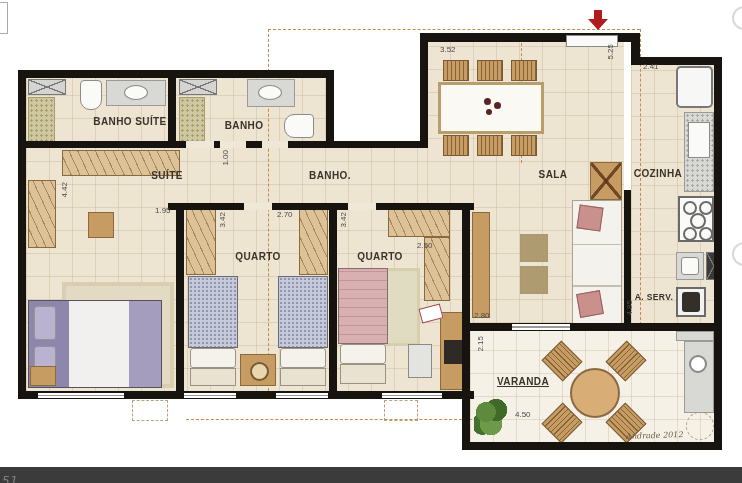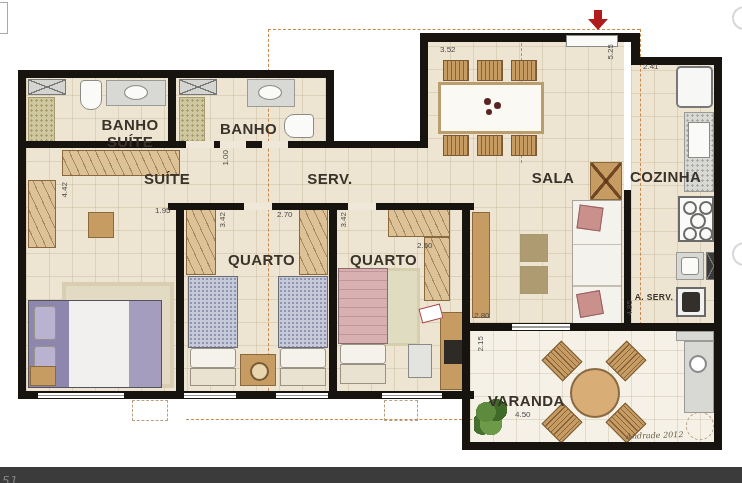--- a/index.html
+++ b/index.html
@@ -5,21 +5,21 @@
   html,body{margin:0;padding:0;background:#fff;}
   #page{position:relative;width:742px;height:483px;background:#ffffff;overflow:hidden;
         font-family:"Liberation Sans",sans-serif;}
   .abs{position:absolute;}
   .wall{position:absolute;background:#17130e;z-index:6;}
   .floor{position:absolute;background-color:#ede4d1;z-index:1;
     background-image:
       repeating-linear-gradient(0deg, rgba(160,140,100,.22) 0 1px, transparent 1px 23px),
       repeating-linear-gradient(90deg, rgba(160,140,100,.22) 0 1px, transparent 1px 23px);}
   .floor.light{background-color:#f5f1e6;}
-  .room-label{position:absolute;z-index:9;font-weight:bold;font-size:15px;color:#3a332b;
+  .room-label{position:absolute;z-index:9;font-weight:bold;font-size:10px;color:#3a332b;
       letter-spacing:.4px;text-align:center;line-height:1.15;}
   .dim{position:absolute;z-index:9;font-size:8px;color:#4c4c4c;white-space:nowrap;}
   .dim.v{writing-mode:vertical-rl;transform:rotate(180deg);}
   .dash-v{position:absolute;z-index:3;border-left:1px dashed #c8884a;width:0;}
   .dash-h{position:absolute;z-index:3;border-top:1px dashed #c8884a;height:0;}
   .dash-box{position:absolute;z-index:3;border:1px dashed #b9a183;background:transparent;}
   .wood{position:absolute;z-index:4;background:#c69c63;border:1px solid #8a6a3c;box-sizing:border-box;}
   .closet{position:absolute;z-index:4;background-color:#dcc296;border:1px solid #8a6a3c;box-sizing:border-box;
     background-image:repeating-linear-gradient(65deg, transparent 0 7px, rgba(110,80,40,.5) 7px 8px);}
   .counter{position:absolute;z-index:4;background:#d8d8d4;border:1px solid #9a9a96;box-sizing:border-box;}
@@ -126,21 +126,21 @@
   <div class="abs" style="left:62px;top:282px;width:112px;height:106px;background:#e3dac4;border:4px solid #d9cdb2;box-sizing:border-box;z-index:4;"></div>
   <div class="abs" style="left:28px;top:300px;width:134px;height:88px;border:1px solid #55505e;box-sizing:border-box;z-index:5;
               background:linear-gradient(90deg, #8d86ad 0 30%, #f2f0ef 30% 76%, #a49dbd 76% 100%);"></div>
   <div class="pillow" style="left:34px;top:306px;width:22px;height:34px;background:#b9b2d0;"></div>
   <div class="pillow" style="left:34px;top:346px;width:22px;height:34px;background:#b9b2d0;"></div>
   <div class="wood" style="left:30px;top:366px;width:26px;height:20px;z-index:6;"></div>
   <div class="room-label" style="left:142px;top:170px;width:50px;">SUÍTE</div>
   <div class="dim v" style="left:60px;top:182px;">4.42</div>
   <div class="dim" style="left:155px;top:206px;">1.95</div>
 
-  <div class="room-label" style="left:300px;top:170px;width:60px;">SERV.</div>
+  <div class="room-label" style="left:300px;top:170px;width:60px;">BANHO.</div>
   <div class="dim v" style="left:221px;top:150px;">1.00</div>
 
   <div class="closet" style="left:186px;top:209px;width:30px;height:66px;"></div>
   <div class="closet" style="left:299px;top:209px;width:29px;height:66px;"></div>
   <div class="mattress" style="left:188px;top:276px;width:50px;height:72px;"></div>
   <div class="pillow" style="left:190px;top:348px;width:46px;height:20px;"></div>
   <div class="bedbase" style="left:190px;top:368px;width:46px;height:18px;"></div>
   <div class="mattress" style="left:278px;top:276px;width:50px;height:72px;"></div>
   <div class="pillow" style="left:280px;top:348px;width:46px;height:20px;"></div>
   <div class="bedbase" style="left:280px;top:368px;width:46px;height:18px;"></div>
@@ -215,21 +215,21 @@
   <div class="chair-slat" style="left:612px;top:346px;width:28px;height:30px;transform:rotate(45deg);"></div>
   <div class="chair-slat" style="left:548px;top:408px;width:28px;height:30px;transform:rotate(45deg);"></div>
   <div class="chair-slat" style="left:612px;top:408px;width:28px;height:30px;transform:rotate(-45deg);"></div>
   <div class="abs" style="left:474px;top:396px;width:34px;height:40px;background:radial-gradient(circle at 35% 40%, #5d8a3c 0 30%, transparent 31%),
               radial-gradient(circle at 65% 35%, #3f6a28 0 32%, transparent 33%),
               radial-gradient(circle at 50% 70%, #6d9a48 0 34%, transparent 35%),
               radial-gradient(circle at 25% 70%, #446f2c 0 28%, transparent 29%);z-index:5;"></div>
   <div class="counter" style="left:676px;top:331px;width:38px;height:10px;"></div>
   <div class="counter" style="left:684px;top:341px;width:30px;height:72px;"></div>
   <div class="abs" style="left:689px;top:355px;width:18px;height:18px;border-radius:50%;background:#fff;border:2px solid #888;box-sizing:border-box;z-index:5;"></div>
-  <div class="room-label" style="left:488px;top:392px;width:70px;">VARANDA</div>
+  <div class="room-label" style="left:488px;top:376px;width:70px;text-decoration:underline;">VARANDA</div>
   <div class="dim v" style="left:476px;top:336px;">2.15</div>
   <div class="dim" style="left:515px;top:410px;">4.50</div>
   <div class="sig" style="left:626px;top:431px;">Andrade 2012</div>
 
   <div class="footer">
     <span class="pnum">51</span>
   </div>
 
 </div>
 

